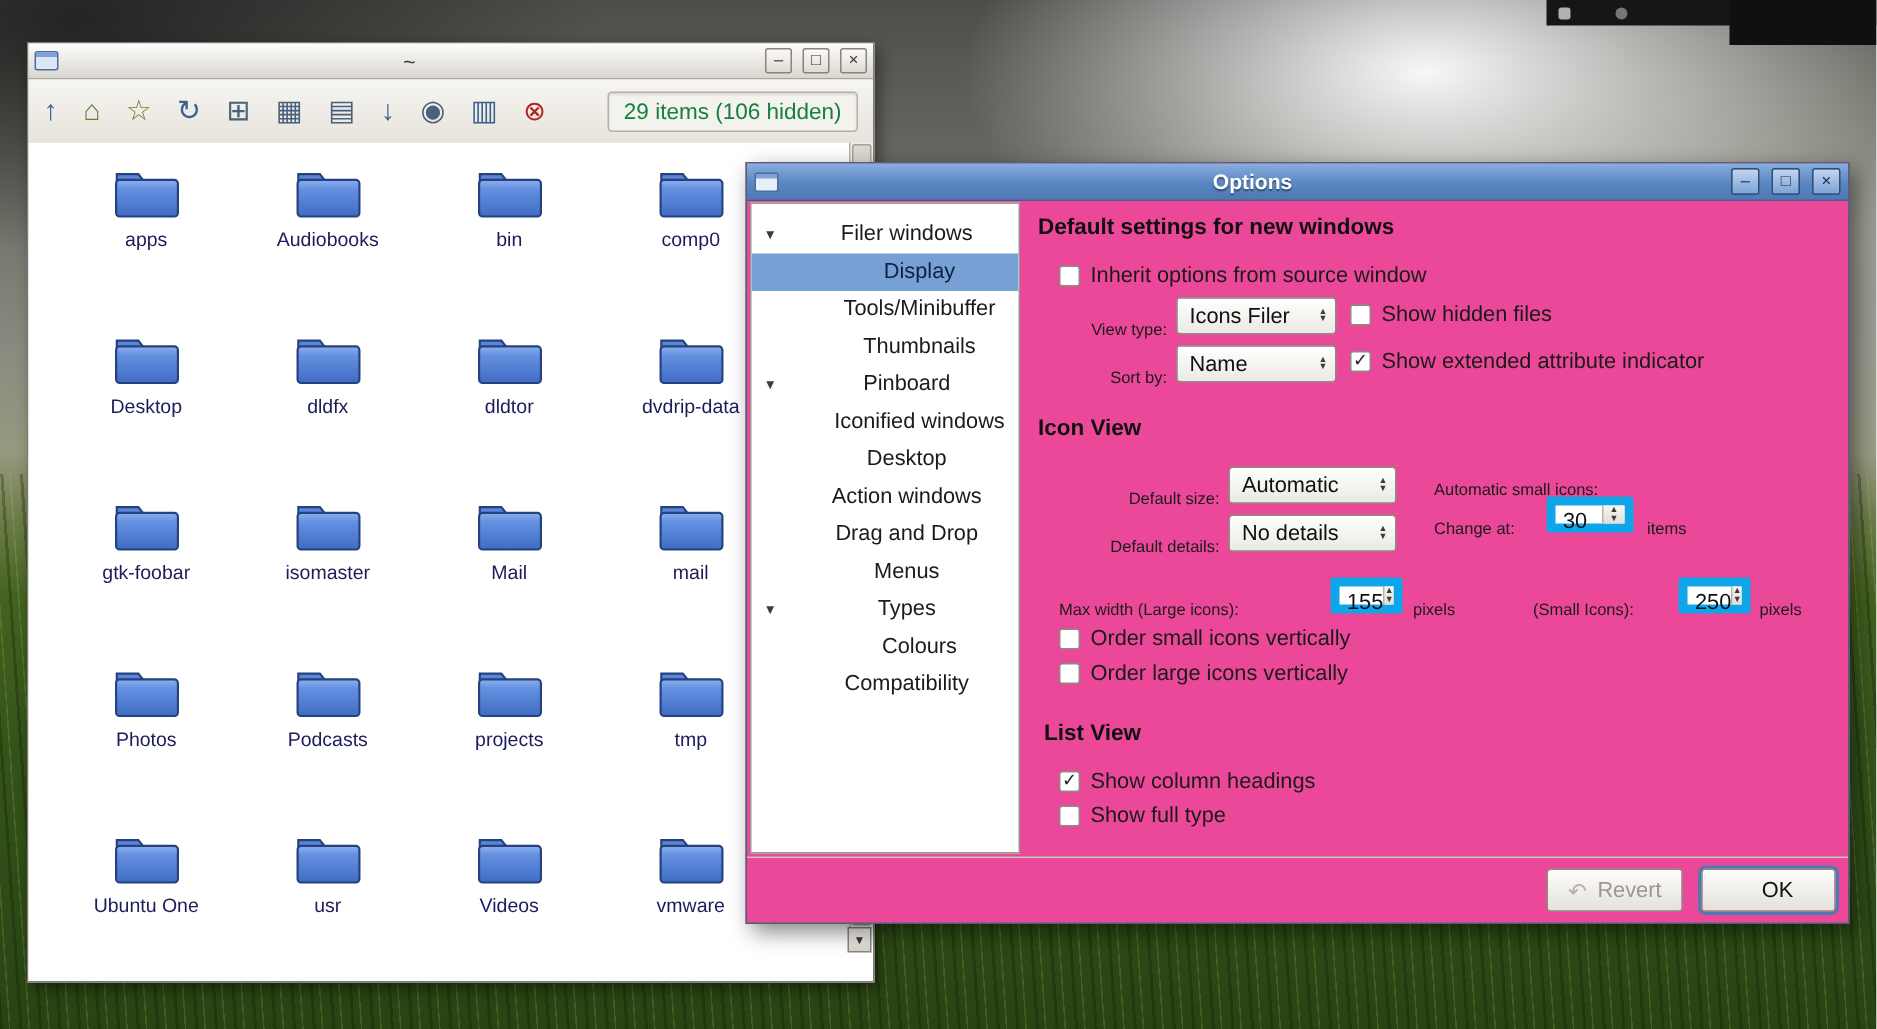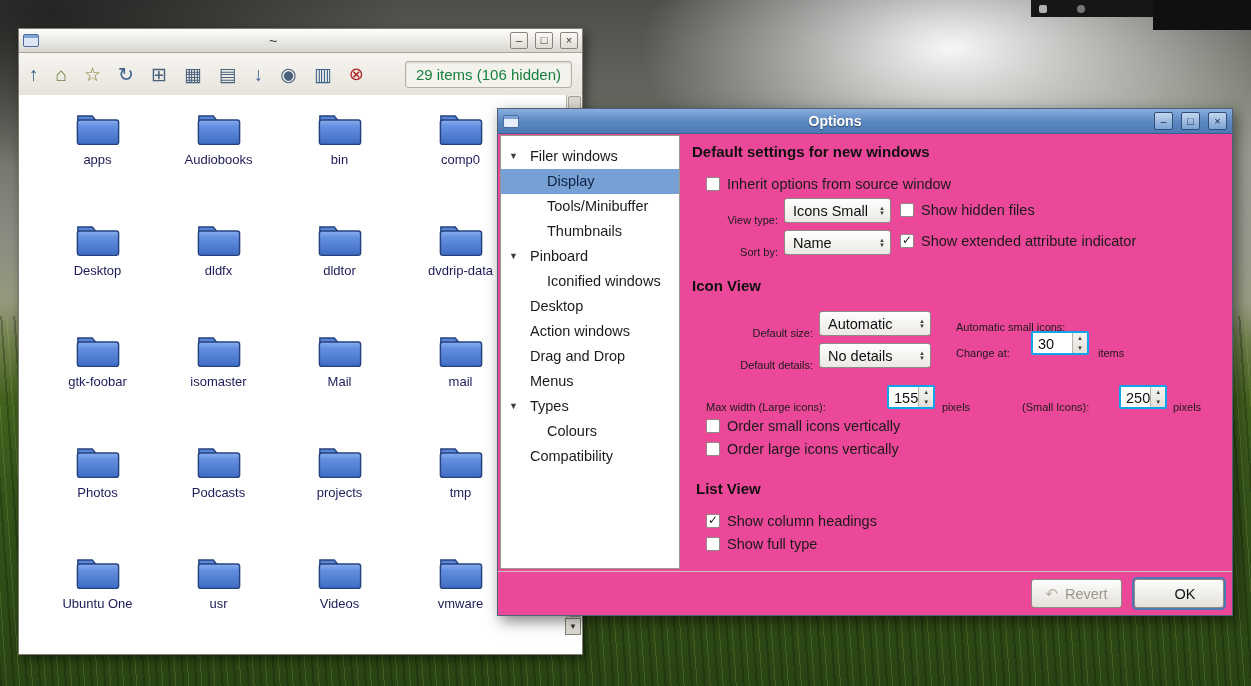--- a/index.html
+++ b/index.html
@@ -96,21 +96,21 @@
   .dtitle-text{flex:1;text-align:center;color:#fff;font-weight:bold;font-size:14px;text-shadow:0 1px 1px rgba(0,0,0,.45);}
   .dbtn{
     width:17px;height:16px;margin-left:3px;border:1px solid #2f4f78;border-radius:2px;
     background:linear-gradient(#c3d5ee,#7ba3d6);display:flex;align-items:center;justify-content:center;
     font-size:11px;line-height:1;color:#102a4c;flex:0 0 auto;
   }
   .dtree{
     position:absolute;left:2px;top:26px;width:180px;bottom:46px;background:#fff;
     border:1px solid #9a9890;box-sizing:border-box;padding-top:8px;overflow:hidden;
   }
-  .trow{height:25px;line-height:25px;font-size:14.5px;color:#1b1b1b;position:relative;padding-left:29px;white-space:nowrap;}
+  .trow{height:25px;line-height:25px;font-size:14.5px;color:#1b1b1b;position:relative;padding-left:29px;white-space:nowrap;text-align:center;}
   .trow.child{padding-left:46px;}
   .trow.sel{background:#77a0d4;color:#0d2240;}
   .exp{position:absolute;left:8px;top:0;font-size:9px;color:#3d3d3d;}
   .exp::before{content:"▼";}
 
   .dcontent{position:absolute;left:194px;top:24px;width:542px;height:438px;}
   .h{position:absolute;font-weight:bold;font-size:15px;color:#101010;white-space:nowrap;}
   .lbl{position:absolute;font-size:11px;color:#1a1a1a;white-space:nowrap;margin-top:11px;}
   .lbl.r{text-align:right;}
   .cbrow{position:absolute;display:flex;align-items:center;gap:7px;font-size:14.5px;color:#1a1a1a;white-space:nowrap;}
@@ -121,21 +121,21 @@
   .cb.checked::after{content:"✓";font-weight:bold;margin-top:-2px;}
   .combo{
     position:absolute;height:25px;background:linear-gradient(#ffffff,#ebe9e4);
     border:1px solid #8e8b84;border-radius:3px;box-sizing:border-box;
     display:flex;align-items:center;font-size:14.5px;color:#101010;padding:0 5px 0 8px;
   }
   .combo .arr{margin-left:auto;display:flex;flex-direction:column;align-items:center;line-height:5px;font-size:6px;color:#3c3c3c;padding-left:8px;}
   .combo .arr::before{content:"▲";}
   .combo .arr::after{content:"▼";}
   .spin{
-    position:absolute;height:24px;background:#fff;border:2px solid #0ea5e9;border-radius:2px;
+    position:absolute;height:24px;background:#fff;border:6px solid #0ea5e9;border-radius:2px;
     box-sizing:border-box;display:flex;font-size:14.5px;color:#101010;
   }
   .spin .val{flex:1;padding:3px 0 0 5px;}
   .spin .sarr{width:14px;border-left:1px solid #b5b2aa;display:flex;flex-direction:column;background:linear-gradient(#f6f5f2,#e2dfd8);}
   .spin .sarr span{flex:1;display:flex;align-items:center;justify-content:center;font-size:6px;color:#3c3c3c;}
   .dbuttons{
     position:absolute;left:0;right:0;bottom:0;height:44px;border-top:1px solid #c9c6bf;
     display:flex;justify-content:flex-end;align-items:center;gap:12px;padding:0 8px;box-sizing:border-box;
   }
   .btn{
@@ -367,21 +367,21 @@
   <div class="dcontent">
     <div class="h" style="left:0;top:10px">Default settings for new windows</div>
 
     <label class="cbrow" style="left:14px;top:43px">
       <span class="cb"></span>
       <span>Inherit options from source window</span>
     </label>
 
     <div class="lbl r" style="left:0;top:70px;width:86px">View type:</div>
     <div class="combo" style="left:92px;top:65px;width:107px">
-      <span>Icons Small</span>
+      <span>Icons Filer</span>
       <span class="arr"></span>
     </div>
     <label class="cbrow" style="left:208px;top:69px">
       <span class="cb"></span>
       <span>Show hidden files</span>
     </label>
 
     <div class="lbl r" style="left:0;top:102px;width:86px">Sort by:</div>
     <div class="combo" style="left:92px;top:97px;width:107px">
       <span>Name</span>

